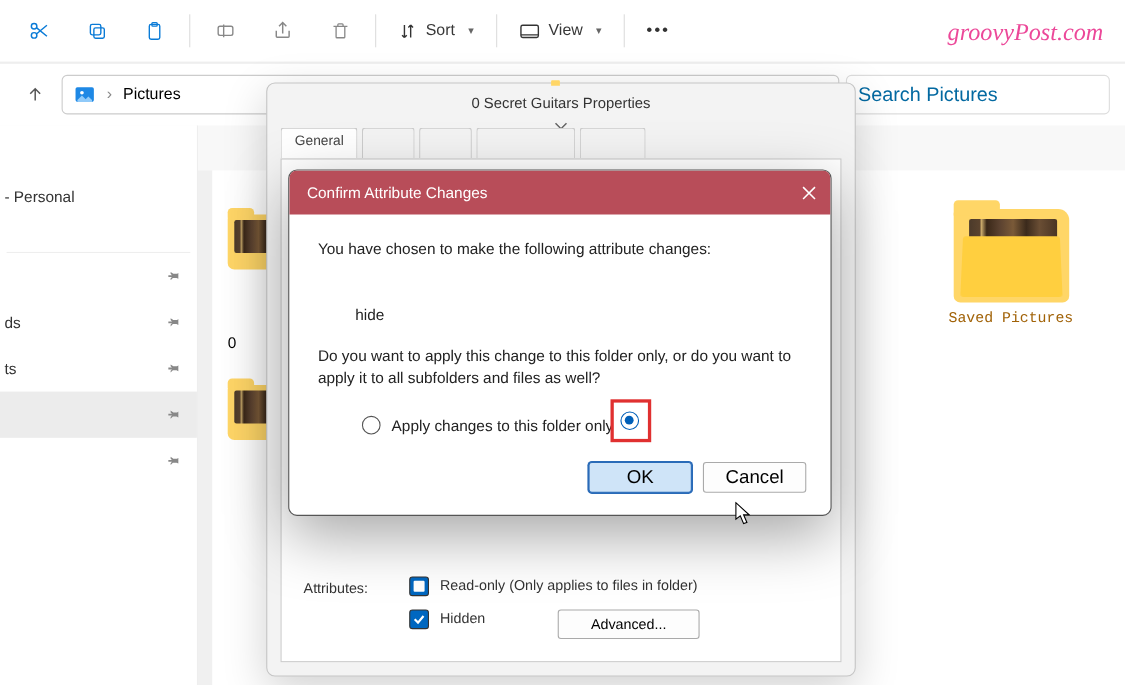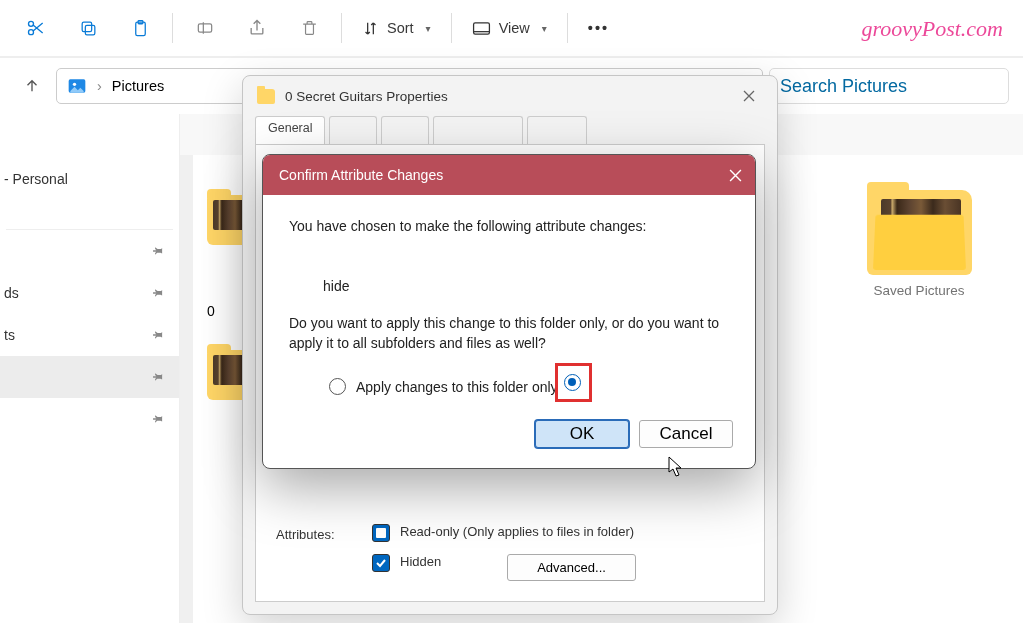--- a/index.html
+++ b/index.html
@@ -28,32 +28,32 @@
 .nav-scroll-edge { position: absolute; left: 180px; top: 155px; width: 13px; height: 468px; background: #f0f0f0; }
 
 
 .content { position: absolute; left: 193px; top: 155px; right: 0; bottom: 0; background: #fff; padding: 20px; }
 .folder-tile { position: absolute; right: 44px; top: 190px; width: 120px; text-align: center; }
 .folder-big { width: 105px; height: 85px; position: relative; margin: 0 auto; }
 .folder-back { position: absolute; left: 0; top: 0; width: 105px; height: 85px; background: #ffd667; border-radius: 4px 10px 6px 6px; }
 .folder-back::before { content: ""; position: absolute; left: 0; top: -8px; width: 42px; height: 14px; background: #ffd667; border-radius: 4px 4px 0 0; }
 .folder-front { position: absolute; left: 6px; top: 20px; width: 93px; height: 60px; background: #ffcf3f; border-radius: 3px; transform: perspective(260px) rotateX(14deg); transform-origin: bottom; }
 .folder-thumb { position: absolute; left: 14px; top: 9px; width: 80px; height: 44px; background: linear-gradient(90deg,#4b3a2a 0%,#5a432e 12%,#c9a96a 14%,#3a2818 20%,#5b4230 35%,#7a5a38 50%,#3b2a1c 65%,#6a4e34 80%,#4a3524 100%); border-radius: 2px; }
-.folder-label { margin-top: 8px; font-size: 13.5px; color: #737373; }
+.folder-label { margin-top: 8px; font-size: 13.5px; color: #a16207; font-family: Liberation Mono, monospace; }
 
 
 .peek-folder { position: absolute; width: 56px; height: 72px; }
 .peek-folder .folder-big { width: 56px; height: 60px; }
 .peek-folder .folder-back { width: 56px; height: 50px; }
 .peek-folder .folder-back::before { width: 24px; height: 9px; top: -6px; }
 .peek-folder .folder-thumb { left: 6px; top: 5px; width: 44px; height: 30px; }
 
 
 .props-dialog { position: absolute; left: 242px; top: 75px; width: 536px; height: 540px; background: #f3f3f3; border: 1px solid #c5c5c5; border-radius: 8px; box-shadow: 0 12px 40px rgba(0,0,0,.18); }
-.props-title-row { height: 40px; display: flex; align-items: center; padding: 0 14px; gap: 10px; }
+.props-title-row { height: 40px; display: flex; align-items: center; padding: 0 14px; gap: 10px; flex-direction: column; }
 .small-folder { width: 18px; height: 15px; background: #ffd667; border-radius: 1px 3px 2px 2px; position: relative; }
 .small-folder::before { content: ""; position: absolute; left: 0; top: -3px; width: 8px; height: 5px; background: #ffd667; border-radius: 1px 1px 0 0; }
 .props-title { font-size: 13.5px; color: #333; flex: 1; }
 .props-close { width: 28px; height: 28px; display: flex; align-items: center; justify-content: center; color: #666; cursor: pointer; }
 .tabs { display: flex; padding: 0 12px; height: 28px; gap: 4px; }
 .tab { padding: 4px 12px; font-size: 12.5px; background: #fff; border: 1px solid #ccc; border-bottom: none; border-radius: 3px 3px 0 0; color: #444; cursor: pointer; }
 .tab:not(.active) { background: #f3f3f3; color: #888; }
 .props-body { position: absolute; left: 12px; right: 12px; top: 68px; bottom: 12px; background: #fff; border: 1px solid #ccc; padding: 20px; }
 .attr-row { display: flex; align-items: flex-start; gap: 24px; font-size: 13px; color: #333; }
 .attr-label { width: 72px; padding-top: 3px; }

